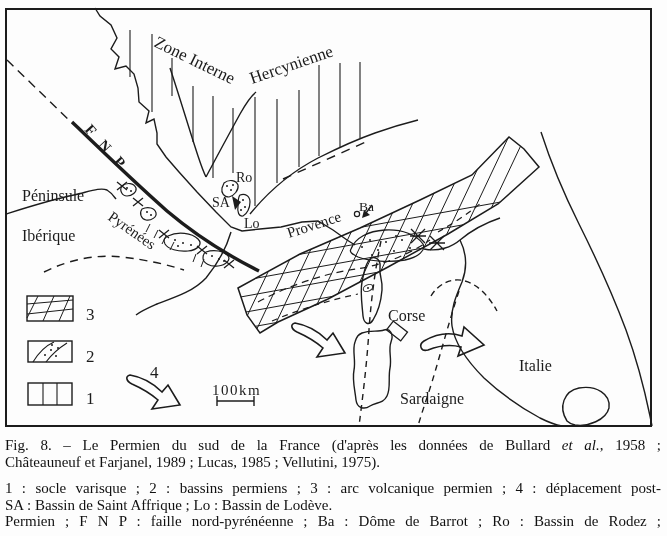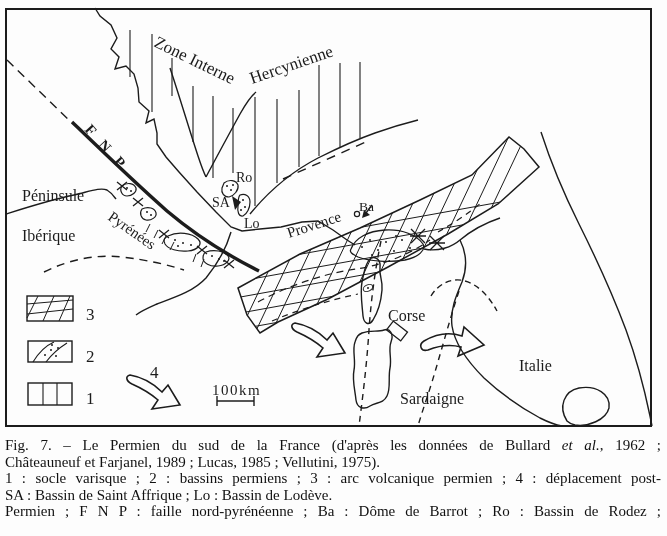--- a/index.html
+++ b/index.html
@@ -9,21 +9,21 @@
   .ink{stroke:#1c1c1c;fill:none;}
   .mtxt{font-family:"Liberation Serif", serif;fill:#1c1c1c;}
   .t17{font-size:17px;}
   .t16{font-size:16px;}
   .t15{font-size:15px;}
   .t14{font-size:14px;}
   .t13{font-size:13.5px;}
   .caption{position:absolute;left:5px;top:437px;width:656px;font-size:15px;line-height:16.6px;color:#111;}
   .cap-line{width:100%;}
   .just{text-align:justify;text-align-last:justify;}
-  .gap{}
+  .gap{margin-top:10px;}
   .caption i{font-style:italic;}
 </style>
 </head>
 <body>
 
 <div class="page">
 
 <svg width="667" height="436" viewBox="0 0 667 436">
   <defs>
     <clipPath id="bandclip">
@@ -250,20 +250,20 @@
   <text x="236" y="182" class="mtxt t14">Ro</text>
   <text x="212" y="207" class="mtxt t14">SA</text>
   <text x="244" y="228" class="mtxt t14">Lo</text>
   <text x="359" y="211" class="mtxt t13">Ba</text>
   <text x="388" y="321" class="mtxt t16">Corse</text>
   <text x="400" y="404" class="mtxt t16">Sardaigne</text>
   <text x="519" y="371" class="mtxt t16">Italie</text>
 </svg>
 
 <div class="caption">
-  <div class="cap-line just"><span>Fig. 7. – Le Permien du sud de la France (d'après les données de Bullard </span><i>et al.</i><span>, 1962 ;</span></div>
+  <div class="cap-line just"><span>Fig. 8. – Le Permien du sud de la France (d'après les données de Bullard </span><i>et al.</i><span>, 1958 ;</span></div>
   <div class="cap-line">Châteauneuf et Farjanel, 1989 ; Lucas, 1985 ; Vellutini, 1975).</div>
   <div class="cap-line just gap">1 : socle varisque ; 2 : bassins permiens ; 3 : arc volcanique permien ; 4 : déplacement post-</div>
   <div class="cap-line">SA : Bassin de Saint Affrique ; Lo : Bassin de Lodève.</div>
   <div class="cap-line just">Permien ; F N P : faille nord-pyrénéenne ; Ba : Dôme de Barrot ; Ro : Bassin de Rodez ;</div>
 </div>
 
 </div>
 
 </body></html>

